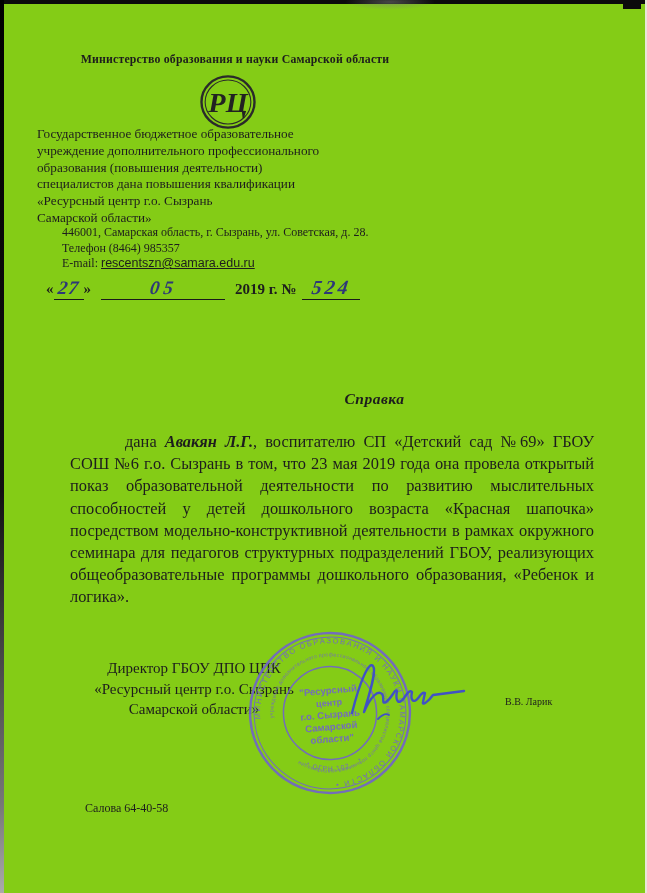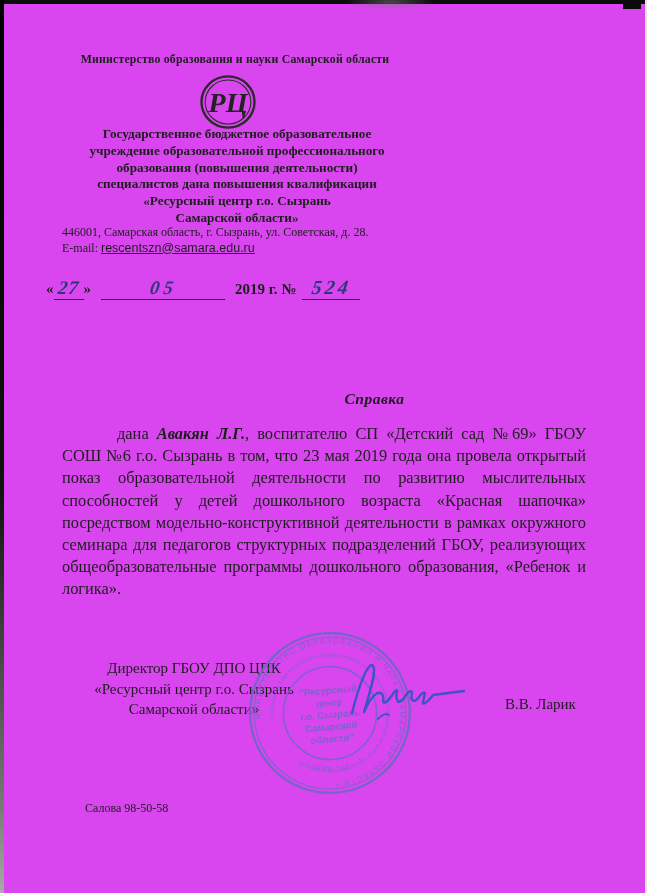--- a/index.html
+++ b/index.html
@@ -1,61 +1,61 @@
 <!DOCTYPE html>
 <html><head>
 <meta charset="utf-8">
 <style>
   html,body { margin:0; padding:0; background:#ffffff; }
   .page {
     position:relative; width:647px; height:893px;
-    background:#d946ef; overflow:hidden;
+    background:#84cc16; overflow:hidden;
     font-family:"Liberation Serif", serif; color:#1d1d1d;
   }
   
   .edge-top { position:absolute; top:0; left:0; width:647px; height:4px; background:#0b0b0b; }
   .edge-left { position:absolute; top:0; left:0; width:4px; height:893px;
                background:linear-gradient(#000 0%, #111 55%, #777 90%, #aaa 100%); }
   .edge-right { position:absolute; top:0; right:0; width:2px; height:893px; background:#e9e5d9; }
   .corner-mark { position:absolute; top:0; right:6px; width:18px; height:9px; background:#0b0b0b; }
   .smudge { position:absolute; top:-6px; left:345px; width:90px; height:16px; border-radius:50%;
             background:radial-gradient(closest-side, rgba(120,120,120,.55), rgba(120,120,120,0)); }
 
   
   .ministry { position:absolute; top:52px; left:35px; width:400px; text-align:center;
               font-weight:bold; font-size:11.8px; letter-spacing:.2px; }
   .logo { position:absolute; top:70px; left:196px; width:64px; height:64px;text-decoration:underline; }
-  .institution { position:absolute; top:126px; left:37px; width:400px; text-align:center;
-                 font-weight:bold; font-size:13.2px; line-height:16.8px; }
+  .institution { position:absolute; top:126px; left:37px; width:400px; 
+                 font-weight:normal; font-size:13.2px; line-height:16.8px; }
   .address { position:absolute; top:225px; left:62px; font-size:12px; line-height:15.5px; }
   .address .email { font-family:"Liberation Sans", sans-serif; text-decoration:underline; font-size:12.5px; }
 
   
   .dateline { position:absolute; top:276px; left:46px; font-size:15px; font-weight:bold; white-space:nowrap; }
   .blank { display:inline-block; border-bottom:1.6px solid #1a1a1a; text-align:center; vertical-align:baseline; }
   .blank.day { width:30px; }
   .blank.month { width:124px; margin-left:10px; margin-right:10px; }
   .blank.num { width:58px; margin-left:6px; }
   .hand { font-style:italic; color:#2e3878; font-weight:bold;
           display:inline-block; transform:skewX(-8deg); }
   .hand.day-v { font-size:19px; letter-spacing:1px; }
   .hand.month-v { font-size:19px; letter-spacing:4px; }
   .hand.num-v { font-size:20px; letter-spacing:3px; }
 
   
   .doc-title { position:absolute; top:390px; left:12px; width:647px; text-align:center;
                font-weight:bold; font-style:italic; font-size:15.5px; letter-spacing:.5px;padding-left:39px; }
   .body-text { position:absolute; top:423px; left:62px; width:524px;
-               font-size:16.4px; line-height:22.2px; text-align:justify; text-indent:55px; margin:0; }
+               font-size:16.4px; line-height:22.2px; text-align:justify; text-indent:55px; margin:8px; }
   .body-text .person { font-weight:bold; font-style:italic; }
 
   
   .director { position:absolute; top:658px; left:82px; width:224px; text-align:center;
               font-size:15px; line-height:20.5px; }
-  .director-name { position:absolute; top:696px; left:505px; font-size:15px; }
+  .director-name { position:absolute; top:696px; left:505px; font-size:10px; }
   .stamp { position:absolute; top:627px; left:244px; width:172px; height:172px;
            transform:rotate(-5deg); opacity:.92; }
   .sig { position:absolute; top:645px; left:342px; width:132px; height:96px; }
 
   .footer-contact { position:absolute; top:801px; left:85px; font-size:12px; }
 </style>
 </head>
 <body>
 
 <div class="page">
@@ -71,29 +71,30 @@
   <div class="logo">
     <svg viewBox="0 0 70 70" width="64" height="64">
       <ellipse cx="35" cy="35" rx="29" ry="28" fill="none" stroke="#2a2a2a" stroke-width="2.6"></ellipse>
       <ellipse cx="35" cy="35" rx="25" ry="24" fill="none" stroke="#2a2a2a" stroke-width="1.2"></ellipse>
       <text x="35" y="46" text-anchor="middle" font-family="Liberation Serif, serif" font-style="italic" font-weight="bold" font-size="31" fill="#222">РЦ</text>
     </svg>
   </div>
 
   <div class="institution">
     <div>Государственное бюджетное  образовательное</div>
-    <div>учреждение образовательной профессионального</div>
+    <div>учреждение дополнительного профессионального</div>
     <div>образования (повышения деятельности)</div>
     <div>специалистов дана повышения квалификации</div>
     <div>«Ресурсный центр г.о. Сызрань</div>
     <div>Самарской области»</div>
   </div>
 
   <div class="address">
     <div>446001, Самарская область, г. Сызрань,  ул. Советская, д. 28.</div>
+    <div>Телефон (8464) 985357</div>
     <div><span>E-mail: </span><span class="email">rescentszn@samara.edu.ru</span></div>
   </div>
 
   <div class="dateline">
     <span>«</span><span class="blank day"><span class="hand day-v">27</span></span><span>»</span><span class="blank month"><span class="hand month-v">05</span></span><span>2019 г.  №</span><span class="blank num"><span class="hand num-v">524</span></span>
   </div>
 
   <div class="doc-title">Справка</div>
 
   <p class="body-text"><span>дана </span><span class="person">Авакян Л.Г.</span><span>, воспитателю СП «Детский сад №69» ГБОУ СОШ №6 г.о. Сызрань в том, что 23 мая 2019 года она провела открытый показ образовательной деятельности по развитию мыслительных способностей у детей дошкольного возраста «Красная шапочка» посредством модельно-конструктивной деятельности в рамках окружного семинара для педагогов структурных подразделений ГБОУ, реализующих общеобразовательные программы дошкольного образования, «Ребенок и логика».</span></p>
@@ -142,15 +143,15 @@
                C50,53 53,43 55,46 C53,57 57,60 62,53
                C66,47 68,45 70,47 C68,56 72,59 77,52
                C79,49 81,47 83,48 L81,57 C80,61 86,57 91,50
                L122,46" fill="none" stroke="#4152c5" stroke-width="2.4" stroke-linecap="round" stroke-linejoin="round"></path>
       <path d="M36,74 C40,70 44,68 47,70" fill="none" stroke="#4152c5" stroke-width="1.8" stroke-linecap="round"></path>
     </svg>
   </div>
 
   <div class="director-name">В.В. Ларик</div>
 
-  <div class="footer-contact">Салова 98-50-58</div>
+  <div class="footer-contact">Салова 64-40-58</div>
 
 </div>
 
 </body></html>

